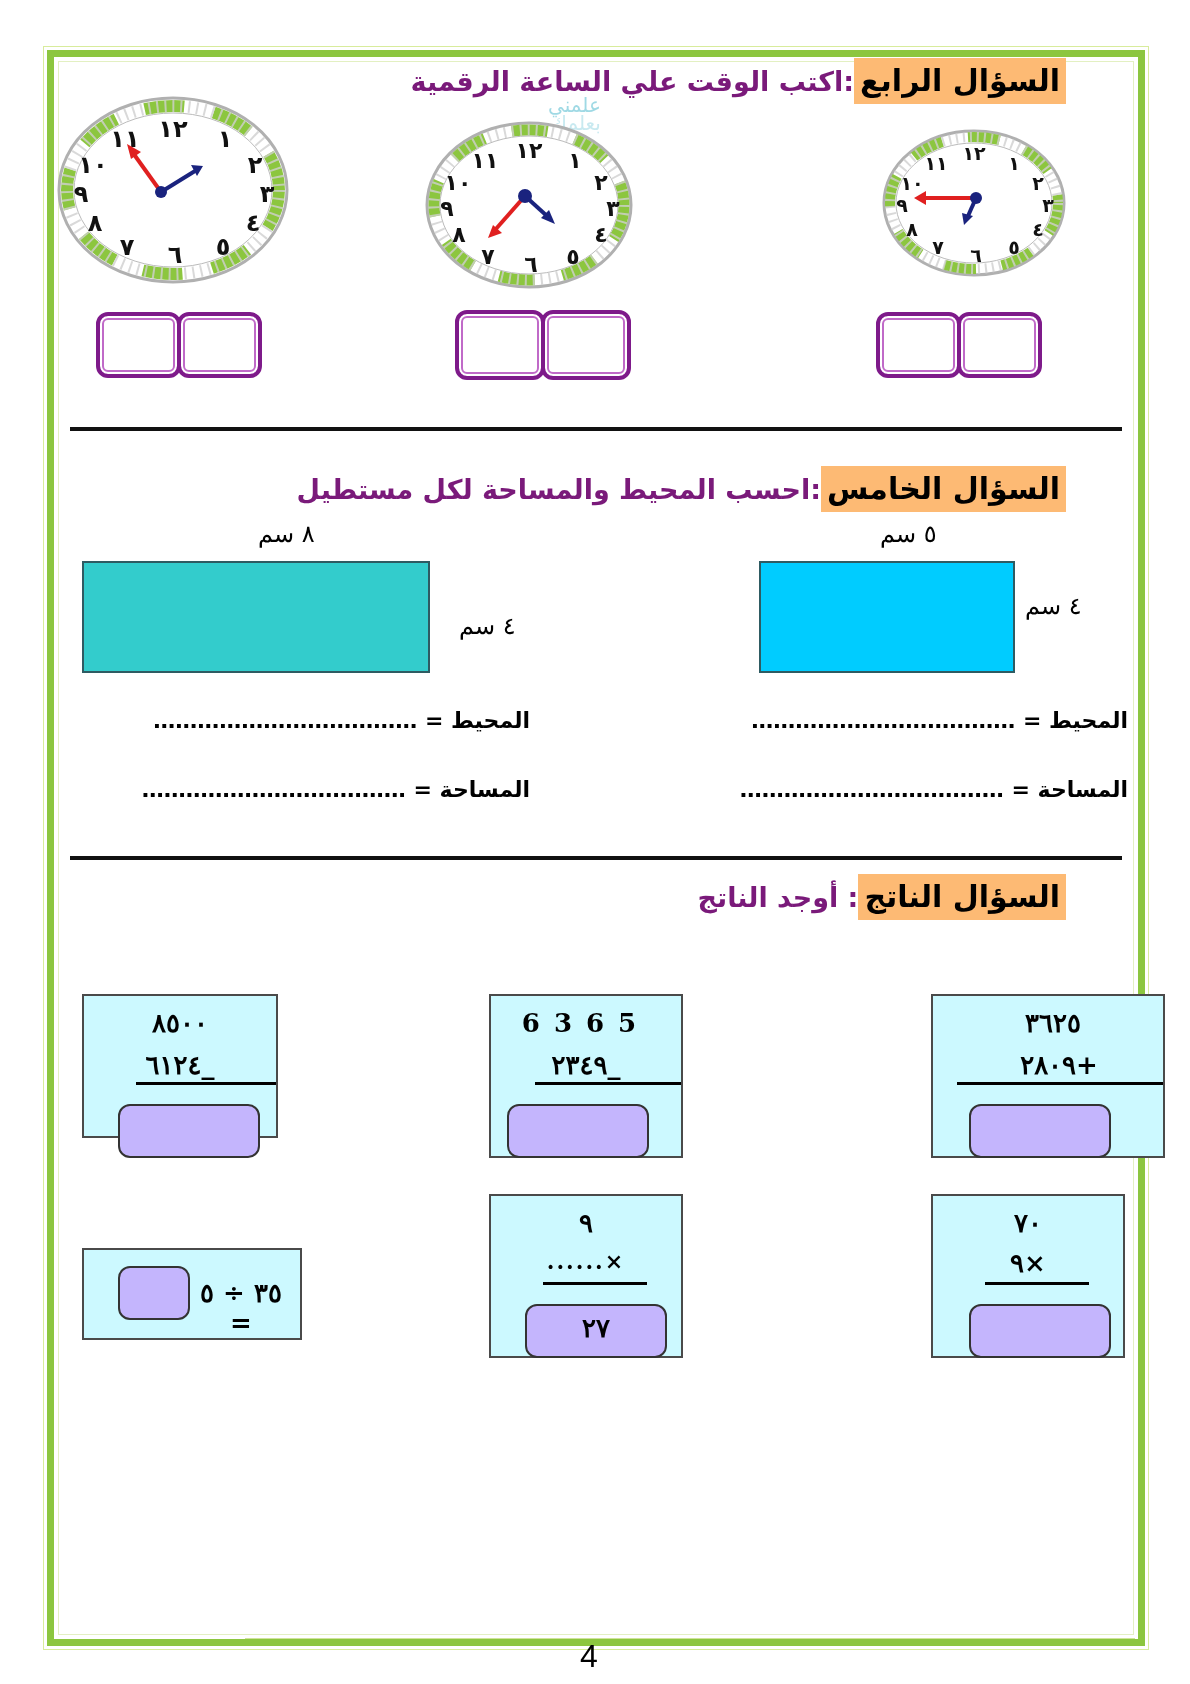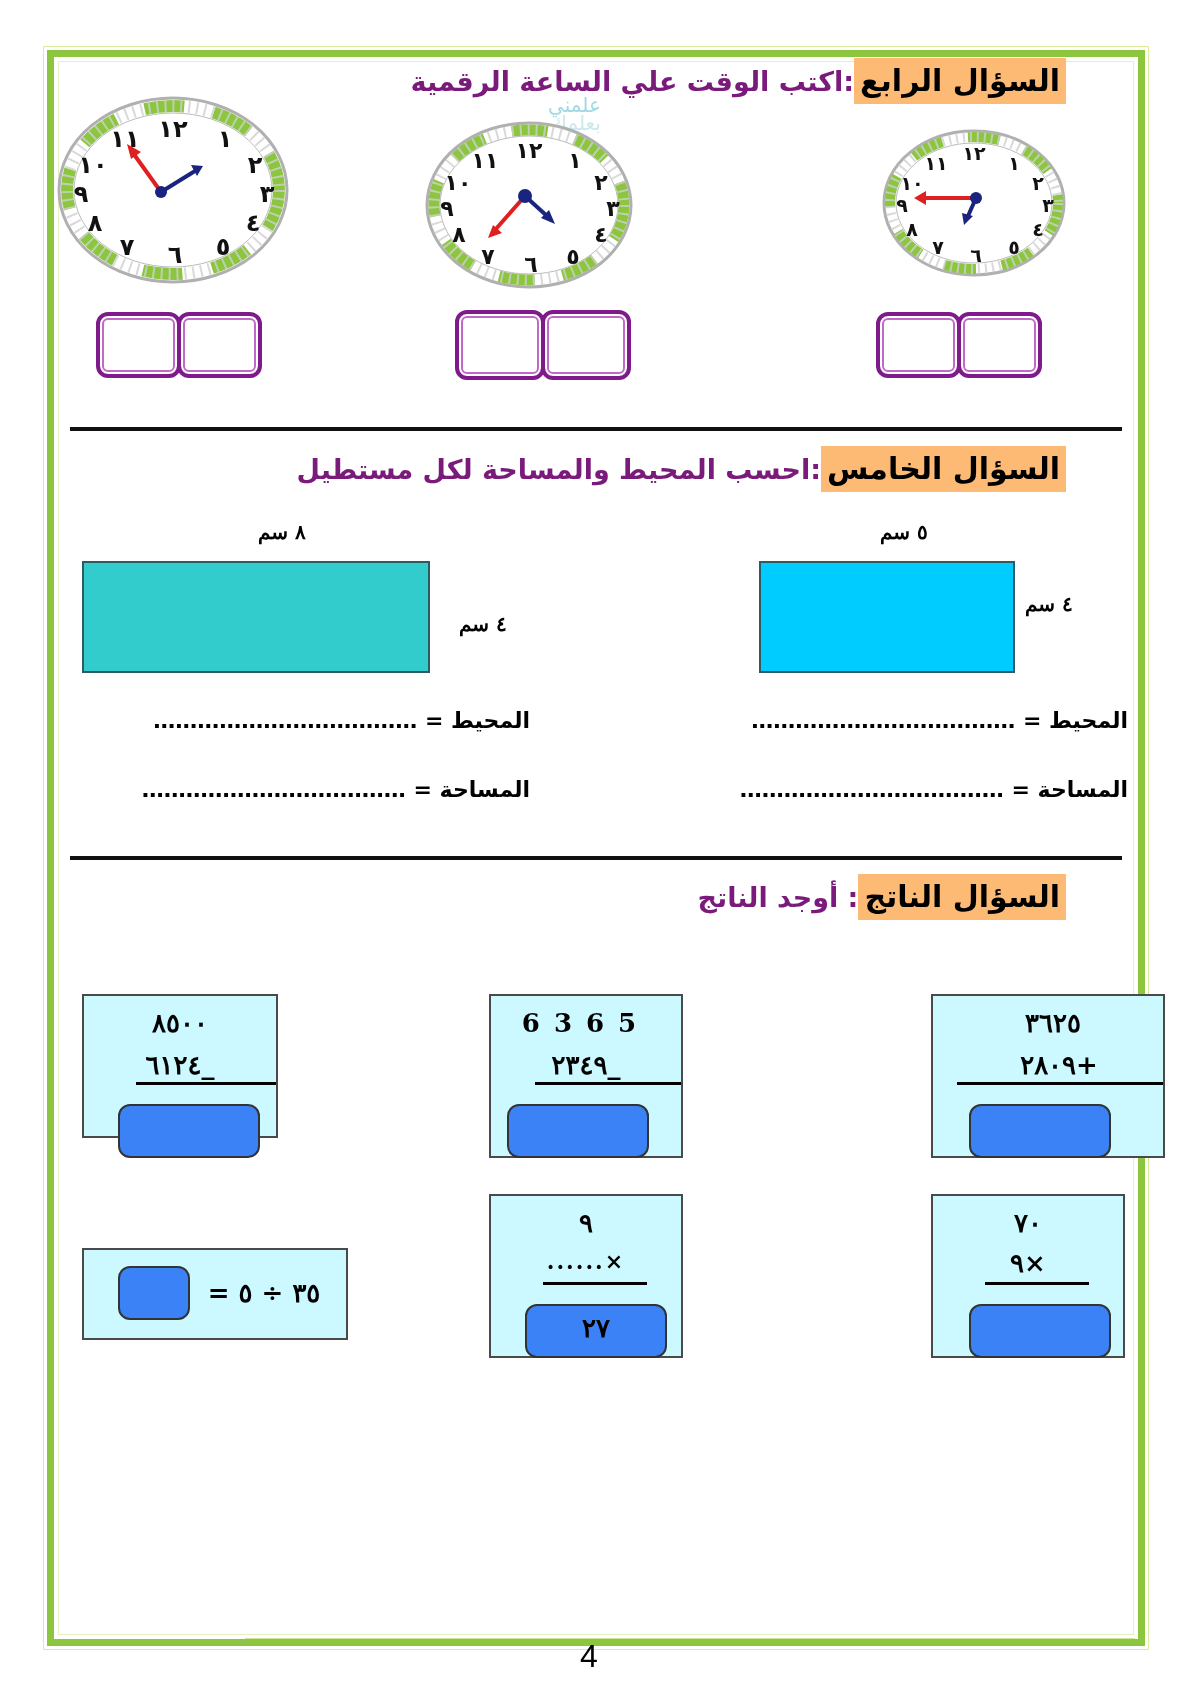--- a/index.html
+++ b/index.html
@@ -20,31 +20,31 @@
   .watermark { position: absolute; left: 548px; top: 96px; color: #8fd3e0; font-size: 20px; line-height: 18px; direction: rtl; opacity: .85; }
 
   .clock { position: absolute; }
 
   .digital { position: absolute; width: 162px; height: 66px; display: flex; }
   .digital .cell { flex: 1; border: 4px solid #7e1a8a; border-radius: 12px; margin: 0 -2px; background: #fff;
     box-shadow: inset 0 0 0 2px #fff, inset 0 0 0 4px #c06ac8; }
 
   .hr-line { position: absolute; left: 70px; width: 1052px; height: 4px; background: #111; }
 
-  .dim-label { position: absolute; direction: rtl; font-size: 20px; font-weight: bold; white-space: nowrap; font-family: "DejaVu Serif", serif; }
+  .dim-label { position: absolute; direction: rtl; font-size: 24px; font-weight: normal; white-space: nowrap; font-family: "DejaVu Serif", serif; }
 
   .rect { position: absolute; border: 2px solid #2e5b62; }
 
   .eq-line { position: absolute; direction: rtl; white-space: nowrap; font-size: 22px; font-weight: bold; }
   .eq-line .dots { letter-spacing: 1px; font-weight: bold; }
 
   .op-box { position: absolute; background: #ccf9ff; border: 2px solid #4a4a4a; }
   .op-box .num { position: absolute; right: 0; left: 0; text-align: center; direction: rtl; font-family: "DejaVu Serif", serif; font-weight: bold; font-size: 26px; letter-spacing: 14px; }
   .op-box .rule { position: absolute; height: 3px; background: #000; }
-  .op-box .answer { position: absolute; background: #3b82f6; border: 2px solid #333; border-radius: 12px; text-align: center;
+  .op-box .answer { position: absolute; background: #c4b5fd; border: 2px solid #333; border-radius: 12px; text-align: center;
     font-family: "DejaVu Serif", serif; font-weight: bold; font-size: 26px; line-height: 44px; }
 
   .page-num { position: absolute; left: 580px; top: 1638px; font-size: 32px; font-family: "Liberation Sans Narrow", "Liberation Sans", sans-serif; }
   .footer-rule { position: absolute; left: 245px; top: 1638px; width: 890px; height: 1px; background: #cfe39a; }
 </style>
 </head>
 <body>
 
 <div class="frame-outer"></div>
 <div class="frame-green"></div>
@@ -145,21 +145,21 @@
   <div class="cell"></div>
   <div class="cell"></div>
 </div>
 <div class="digital" style="left:878px; top:312px;">
   <div class="cell"></div>
   <div class="cell"></div>
 </div>
 
 <div class="hr-line" style="top:427px;"></div>
 
-<div class="q-title" style="right:124px; top:446px;">
+<div class="q-title" style="right:124px; top:466px;">
   <span class="hl">السؤال الخامس</span><span class="instr">:احسب المحيط والمساحة لكل مستطيل</span>
 </div>
 
 <div class="dim-label" style="left:880px; top:520px;">٥ سم</div>
 <div class="rect" style="left:759px; top:561px; width:256px; height:112px; background:#00ccff;"></div>
 <div class="dim-label" style="left:1025px; top:592px;">٤ سم</div>
 
 <div class="dim-label" style="left:258px; top:520px;">٨ سم</div>
 <div class="rect" style="left:82px; top:561px; width:348px; height:112px; background:#33cccc;"></div>
 <div class="dim-label" style="left:459px; top:612px;">٤ سم</div>
@@ -215,19 +215,19 @@
   <div class="answer" style="left:36px; width:142px; top:108px; height:54px;"></div>
 </div>
 
 <div class="op-box" style="left:489px; top:1194px; width:194px; height:164px;">
   <div class="num" style="top:12px;">٩</div>
   <div class="num" style="top:52px; letter-spacing:2px; font-size:22px;">×......</div>
   <div class="rule" style="left:52px; width:104px; top:86px;"></div>
   <div class="answer" style="left:34px; width:142px; top:108px; height:54px;">٢٧</div>
 </div>
 
-<div class="op-box" style="left:82px; top:1248px; width:266px; height:92px;">
+<div class="op-box" style="left:82px; top:1248px; width:220px; height:92px;">
   <div class="answer" style="left:34px; width:72px; top:16px; height:54px;"></div>
   <div class="num" style="left:108px; right:10px; top:28px; letter-spacing:4px; font-size:26px;">٣٥ ÷ ٥ =</div>
 </div>
 
 <div class="footer-rule"></div>
 <div class="page-num">4</div>
 
 </body></html>

